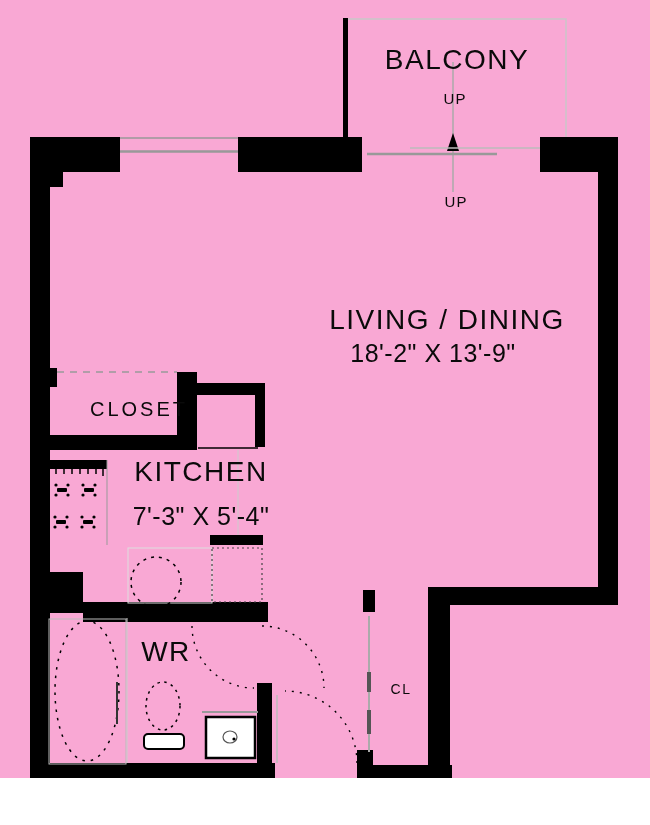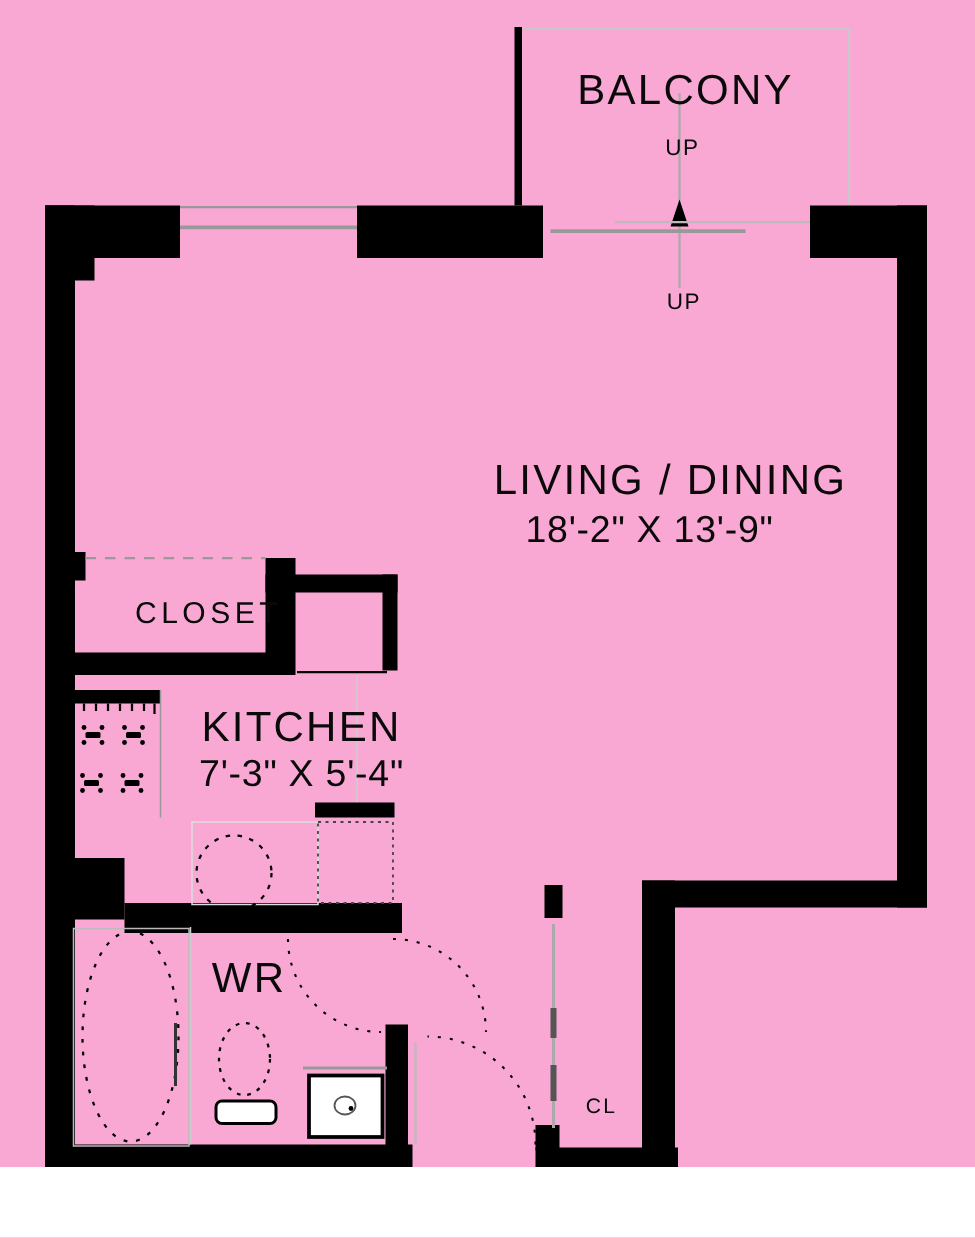--- a/index.html
+++ b/index.html
@@ -141,18 +141,18 @@
       <line x1="277" y1="695" x2="277" y2="763" stroke="#bbbbbb" stroke-width="1.5"></line>
     </g>
   </svg>
 
   <div class="lbl room" style="left:457px; top:46px;">BALCONY</div>
   <div class="lbl up" style="left:455px; top:91px;">UP</div>
   <div class="lbl up" style="left:456px; top:194px;">UP</div>
   <div class="lbl room" style="left:447px; top:306px;">LIVING / DINING</div>
   <div class="lbl dims" style="left:433px; top:341px;">18'-2" X 13'-9"</div>
   <div class="lbl closet-t" style="left:124px; top:399px;margin-left:15px;">CLOSET</div>
-  <div class="lbl room" style="left:201px; top:471px;">KITCHEN</div>
+  <div class="lbl room" style="left:201px; top:458px;">KITCHEN</div>
   <div class="lbl dims" style="left:201px; top:504px;">7'-3" X 5'-4"</div>
   <div class="lbl room" style="left:166px; top:638px;">WR</div>
-  <div class="lbl small" style="left:401px; top:682px;margin-top:48px;">CL</div>
+  <div class="lbl small" style="left:401px; top:682px;">CL</div>
 
 </div>
 
 </body></html>

